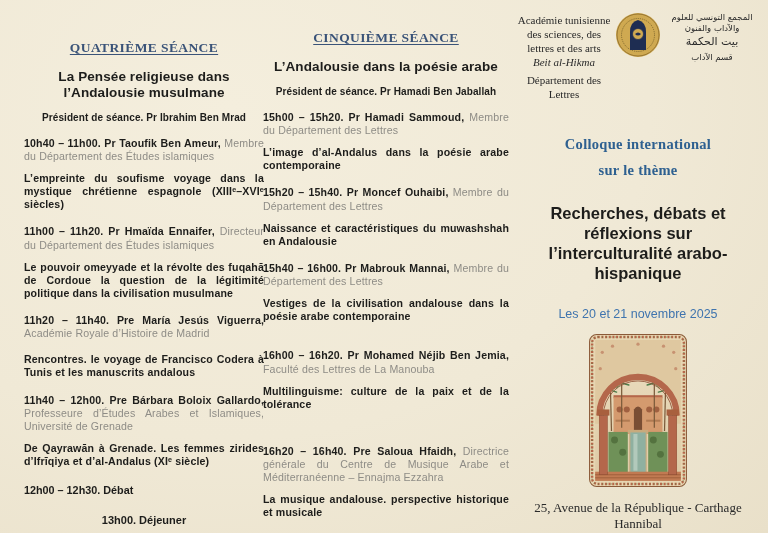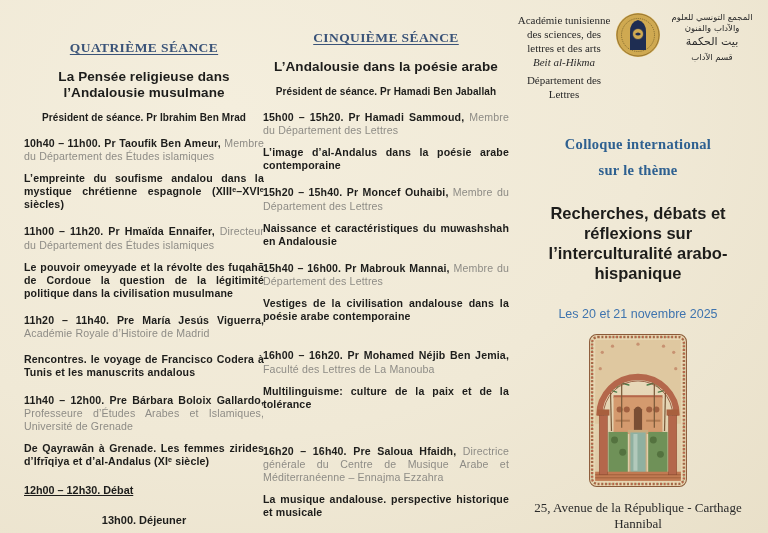--- a/index.html
+++ b/index.html
@@ -27,21 +27,21 @@
     line-height:1.18;margin:13px 8px 0 8px;letter-spacing:.1px;
   }
   .chair{
     font-size:10px;font-weight:bold;text-align:center;
     margin:11px 0 0 0;letter-spacing:.1px;
   }
   .entry{font-size:10.6px;line-height:1.24;text-align:justify;margin:14px 0 0 0;letter-spacing:.15px;}
   .entry .time,.entry .speaker{font-weight:bold;}
   .entry .affil{color:#8e8c86;}
   .paper{font-size:10.6px;font-weight:bold;line-height:1.24;text-align:justify;margin:9px 0 0 0;letter-spacing:.15px;}
-  .debate{font-size:10.8px;font-weight:bold;margin:16px 0 0 0;text-decoration:underline;}
+  .debate{font-size:10.8px;font-weight:bold;margin:16px 0 0 0;}
   .closing{font-size:11px;font-weight:bold;text-align:center;margin:18px 0 16px 0;}
   .gap-lg{margin-top:26px;}
 
   
   .org-header{display:flex;align-items:flex-start;justify-content:space-between;padding:0 2px;}
   .org-fr{width:96px;text-align:center;font-family:"Liberation Serif", serif;font-size:11px;line-height:1.25;color:#2a2a2a;padding-top:6px;}
   .org-fr .latin{font-style:italic;display:block;margin-top:1px;}
   .org-fr .dept{display:block;margin-top:4px;}
   .org-ar{width:96px;text-align:center;font-family:"DejaVu Sans", sans-serif;font-size:8.5px;line-height:1.3;color:#2a2a2a;padding-top:4px;}
   .org-ar .big{font-size:11px;display:block;margin-top:1px;}
@@ -62,21 +62,21 @@
 </style>
 </head>
 <body>
 
 <div class="col col-left">
   <h2 class="sec-heading">QUATRIÈME SÉANCE</h2>
   <h3 class="col-title">La Pensée religieuse dans l’Andalousie musulmane</h3>
   <p class="chair">Président de séance. Pr Ibrahim Ben Mrad</p>
 
   <p class="entry"><span class="time">10h40 – 11h00.</span> <span class="speaker">Pr Taoufik Ben Ameur,</span> <span class="affil">Membre du Département des Études islamiques</span></p>
-  <p class="paper">L’empreinte du soufisme andalou dans la mystique chrétienne espagnole (XIIIᵉ–XVIᵉ siècles)</p>
+  <p class="paper">L’empreinte du soufisme voyage dans la mystique chrétienne espagnole (XIIIᵉ–XVIᵉ siècles)</p>
 
   <p class="entry"><span class="time">11h00 – 11h20.</span> <span class="speaker">Pr Hmaïda Ennaifer,</span> <span class="affil">Directeur du Département des Études islamiques</span></p>
   <p class="paper">Le pouvoir omeyyade et la révolte des fuqahā de Cordoue la question de la légitimité politique dans la civilisation musulmane</p>
 
   <p class="entry"><span class="time">11h20 – 11h40.</span> <span class="speaker">Pre María Jesús Viguerra,</span> <span class="affil">Académie Royale d’Histoire de Madrid</span></p>
   <p class="paper" style="margin-top:13px">Rencontres. le voyage de Francisco Codera à Tunis et les manuscrits andalous</p>
 
   <p class="entry"><span class="time">11h40 – 12h00.</span> <span class="speaker">Pre Bárbara Boloix Gallardo,</span> <span class="affil">Professeure d’Études Arabes et Islamiques, Université de Grenade</span></p>
   <p class="paper">De Qayrawān à Grenade. Les femmes zirides d’Ifrīqiya et d’al-Andalus (XIᵉ siècle)</p>
 

